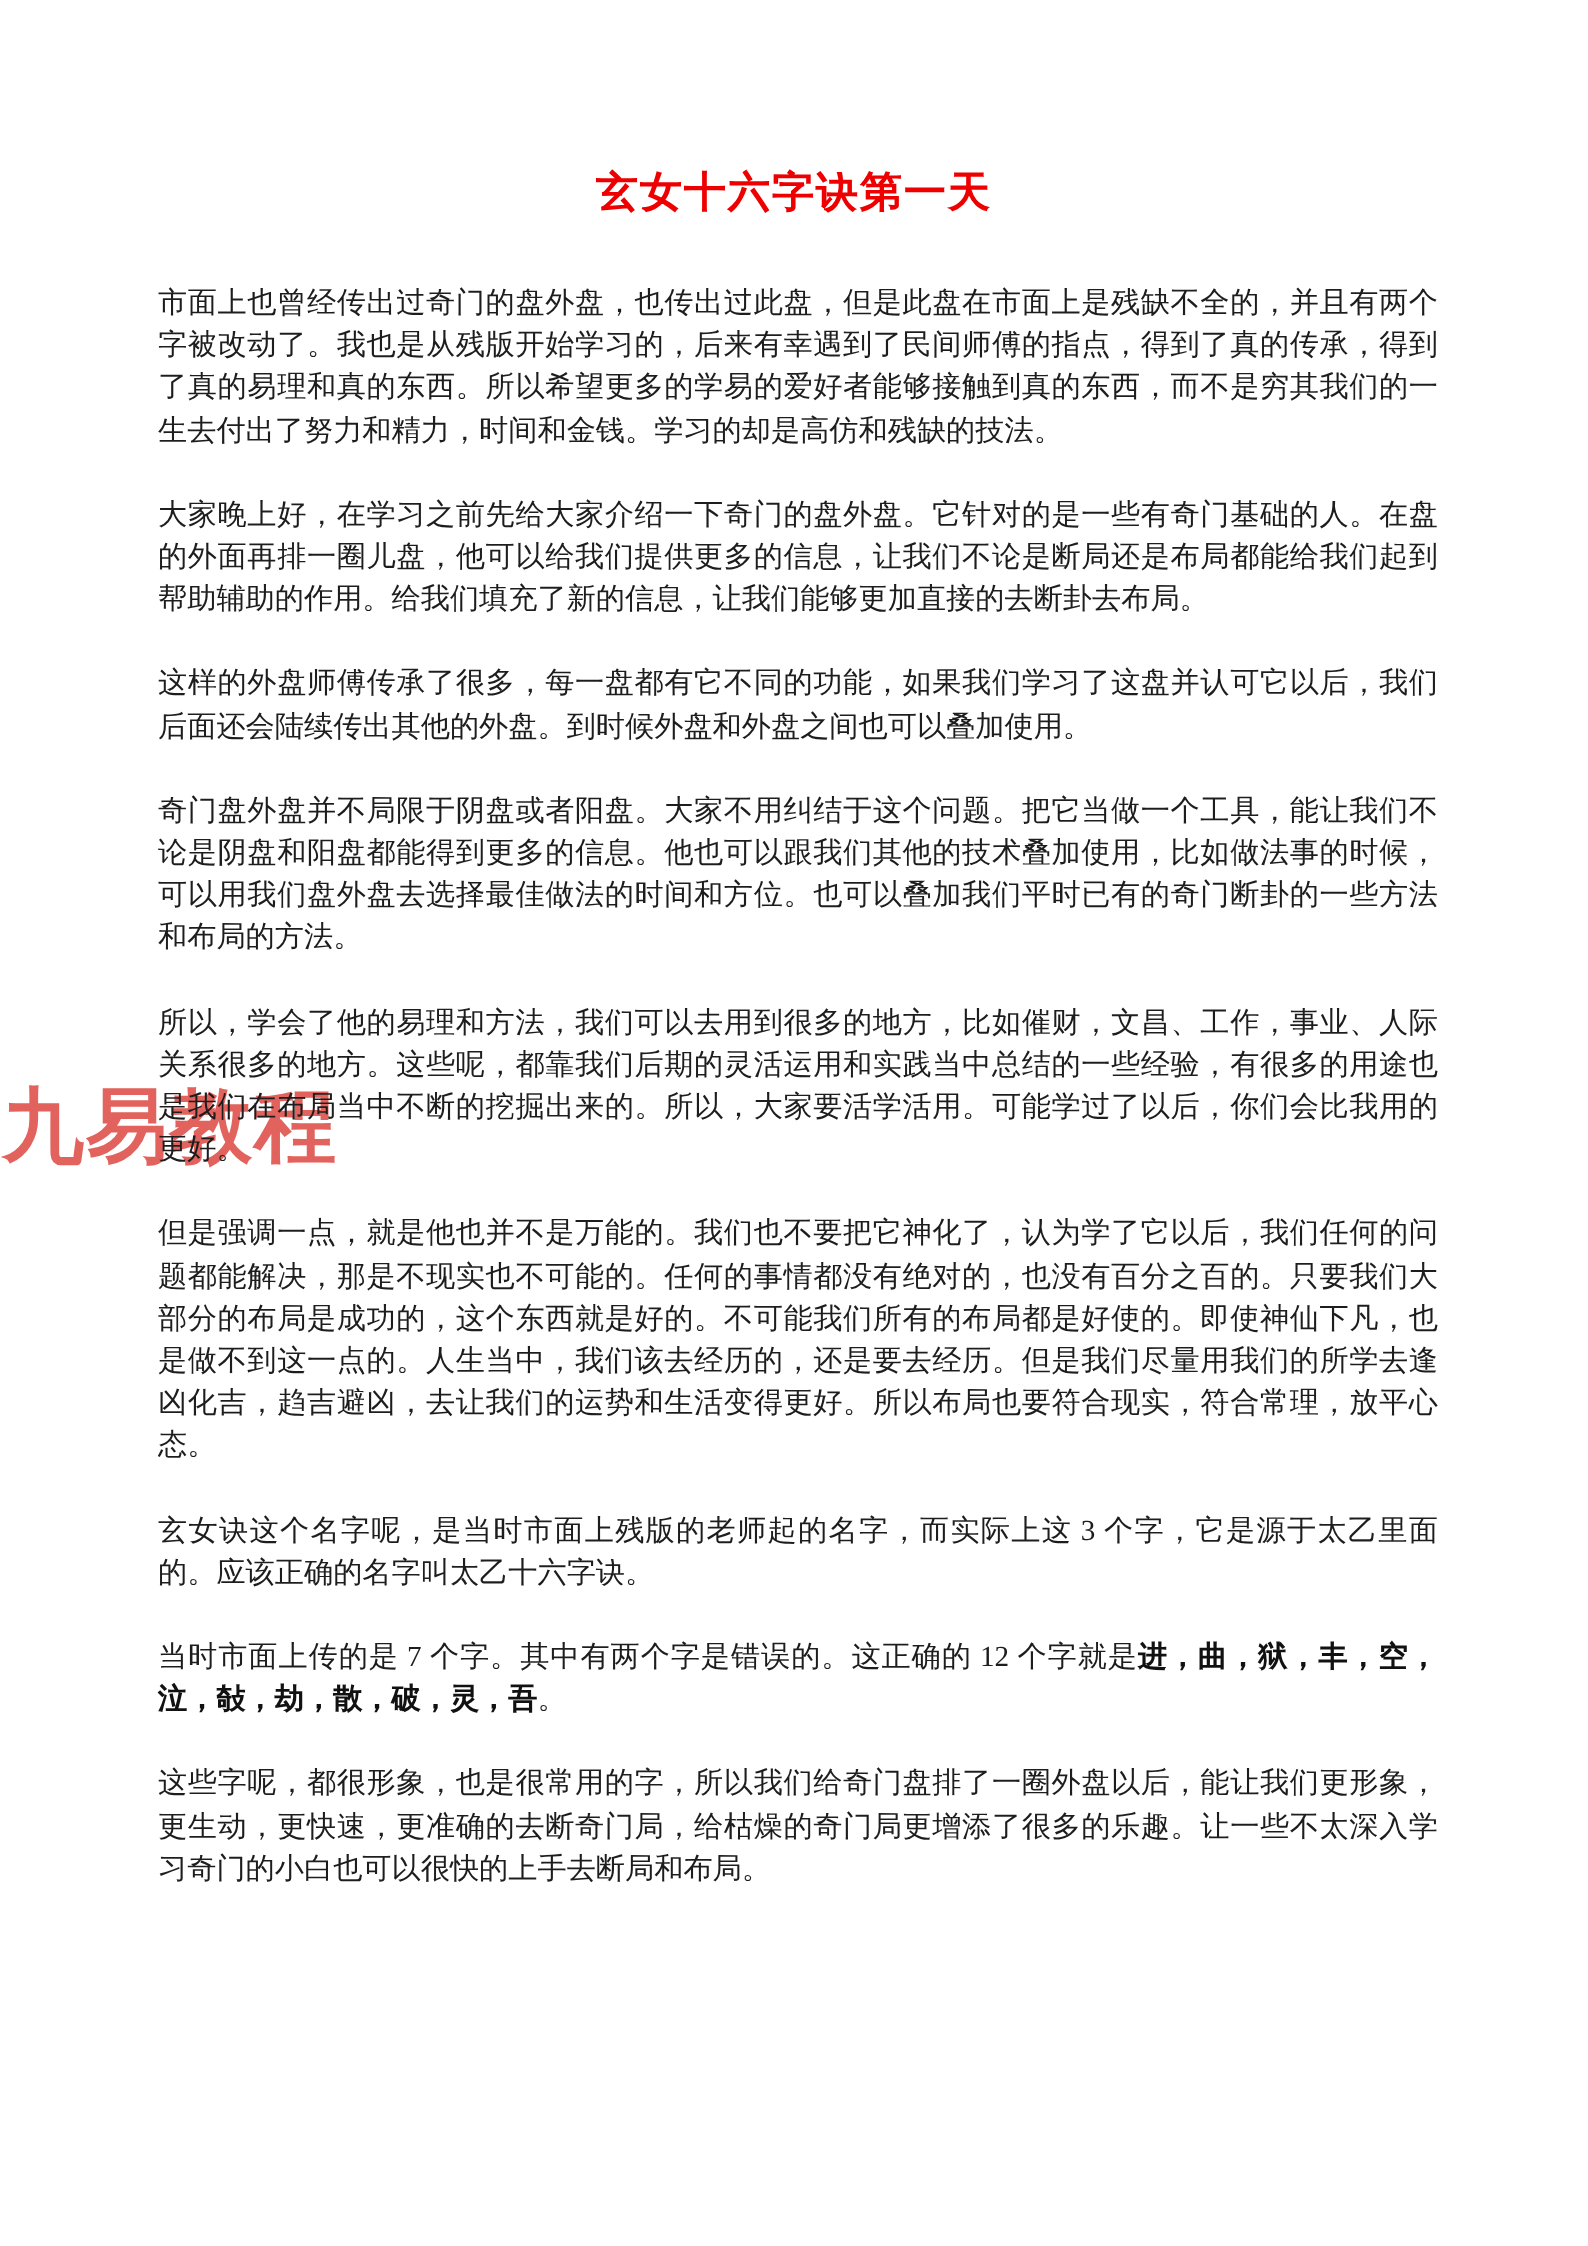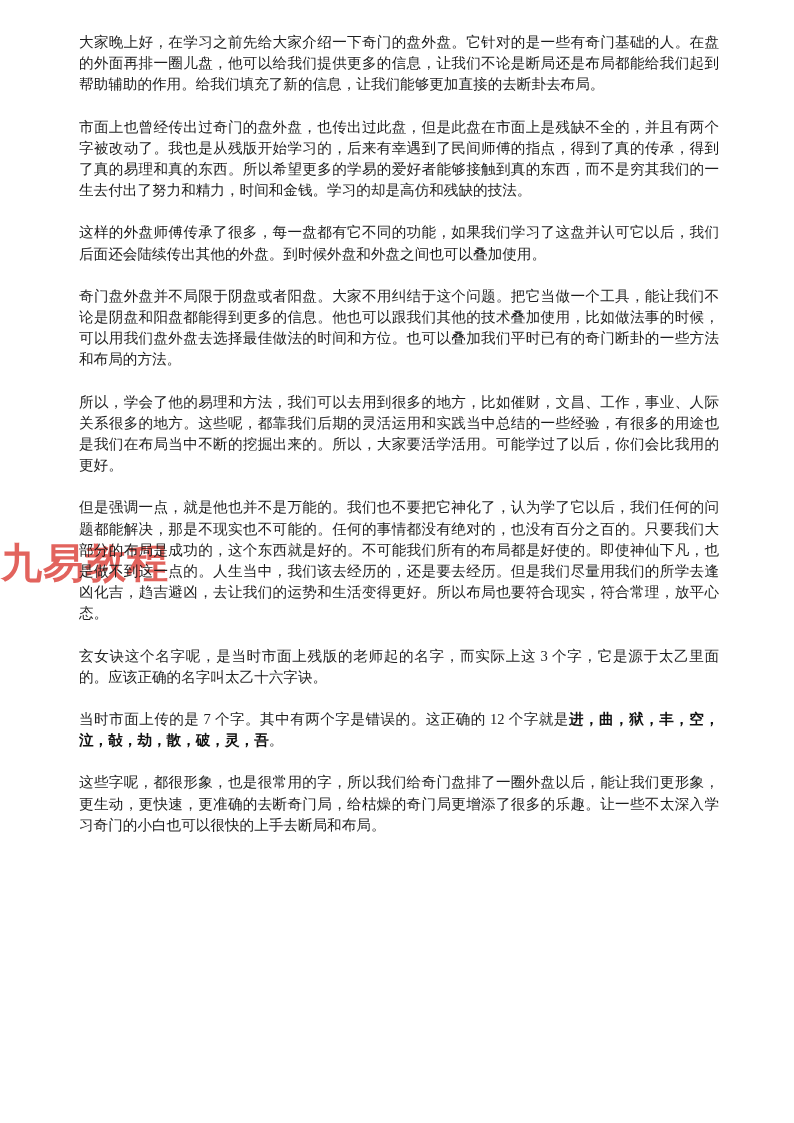--- a/index.html
+++ b/index.html
@@ -58,29 +58,30 @@
     white-space: nowrap;
   }
 </style>
 </head>
 <body>
 
 <div class="page">
 
   <div class="watermark">九易教程</div>
 
+  <h1 class="doc-title">玄女十六字诀第一天</h1>
 
   <div class="content">
 
     <p>
-      <span>大家晚上好，在学习之前先给大家介绍一下奇门的盘外盘。它针对的是一些有奇门基础的人。在盘的外面再排一圈儿盘，他可以给我们提供更多的信息，让我们不论是断局还是布局都能给我们起到帮助辅助的作用。给我们填充了新的信息，让我们能够更加直接的去断卦去布局。</span>
+      <span>市面上也曾经传出过奇门的盘外盘，也传出过此盘，但是此盘在市面上是残缺不全的，并且有两个字被改动了。我也是从残版开始学习的，后来有幸遇到了民间师傅的指点，得到了真的传承，得到了真的易理和真的东西。所以希望更多的学易的爱好者能够接触到真的东西，而不是穷其我们的一生去付出了努力和精力，时间和金钱。学习的却是高仿和残缺的技法。</span>
     </p>
 
     <p>
-      <span>市面上也曾经传出过奇门的盘外盘，也传出过此盘，但是此盘在市面上是残缺不全的，并且有两个字被改动了。我也是从残版开始学习的，后来有幸遇到了民间师傅的指点，得到了真的传承，得到了真的易理和真的东西。所以希望更多的学易的爱好者能够接触到真的东西，而不是穷其我们的一生去付出了努力和精力，时间和金钱。学习的却是高仿和残缺的技法。</span>
+      <span>大家晚上好，在学习之前先给大家介绍一下奇门的盘外盘。它针对的是一些有奇门基础的人。在盘的外面再排一圈儿盘，他可以给我们提供更多的信息，让我们不论是断局还是布局都能给我们起到帮助辅助的作用。给我们填充了新的信息，让我们能够更加直接的去断卦去布局。</span>
     </p>
 
     <p>
       <span>这样的外盘师傅传承了很多，每一盘都有它不同的功能，如果我们学习了这盘并认可它以后，我们后面还会陆续传出其他的外盘。到时候外盘和外盘之间也可以叠加使用。</span>
     </p>
 
     <p>
       <span>奇门盘外盘并不局限于阴盘或者阳盘。大家不用纠结于这个问题。把它当做一个工具，能让我们不论是阴盘和阳盘都能得到更多的信息。他也可以跟我们其他的技术叠加使用，比如做法事的时候，可以用我们盘外盘去选择最佳做法的时间和方位。也可以叠加我们平时已有的奇门断卦的一些方法和布局的方法。</span>
     </p>
 

